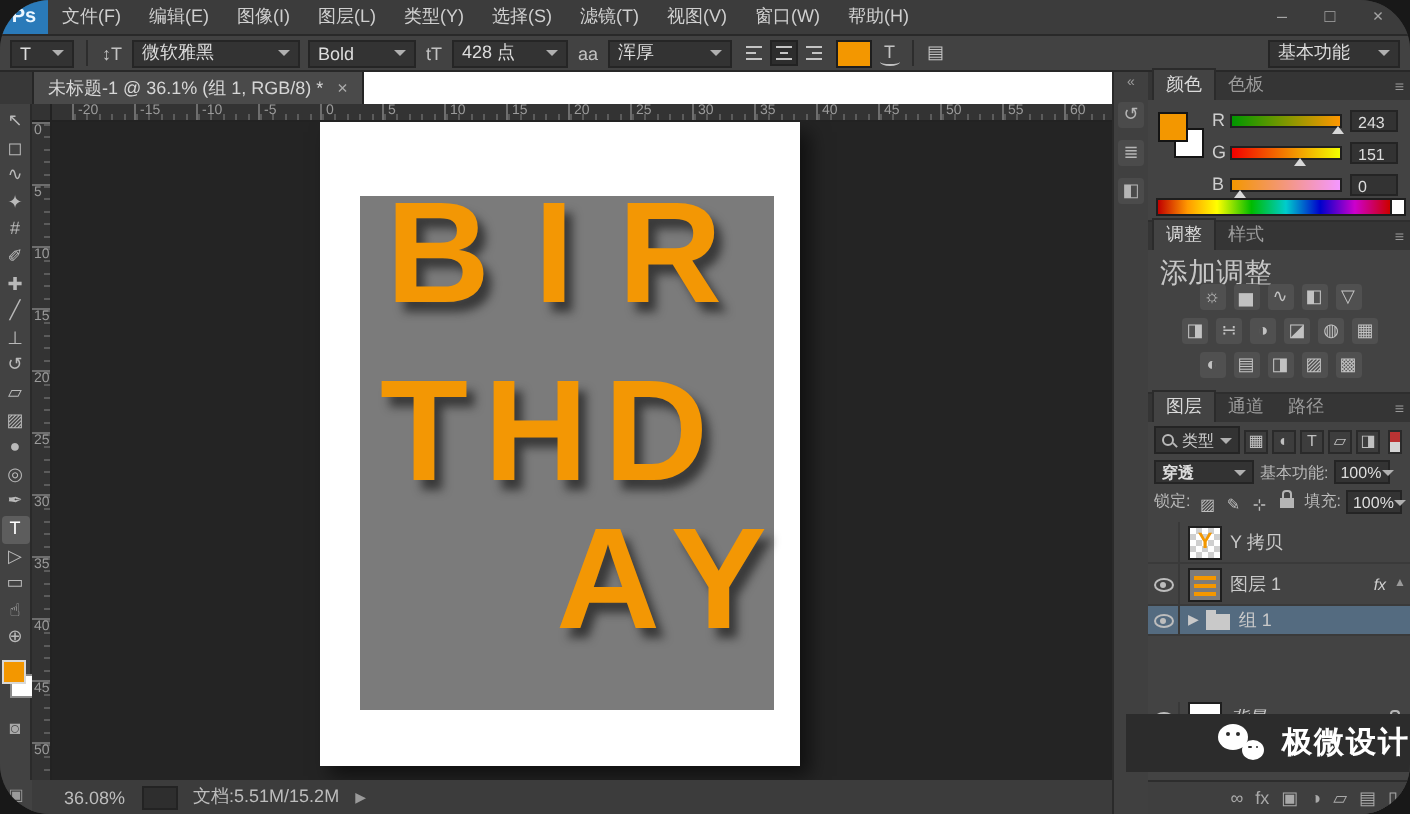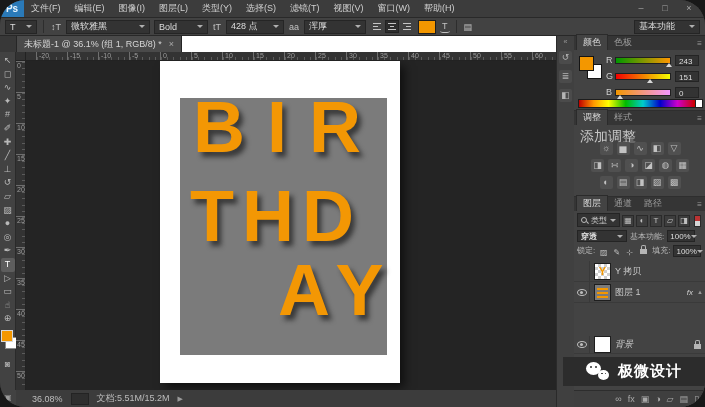--- a/index.html
+++ b/index.html
@@ -141,21 +141,21 @@
   .grpcaret{color:#c9c9c9;font-size:7px;}
   .folder{width:12px;height:8px;background:#c9c9c9;position:relative;margin-top:2px;}
   .folder::before{content:'';position:absolute;left:0;top:-2px;width:5px;height:2px;background:#c9c9c9;}
   .bgthumb{background:#fff;background-image:none;}
   .bgname{font-style:italic;}
   .rowlock{margin-left:auto;}
   .lbottom{position:absolute;left:0;bottom:0;width:132px;height:17px;background:#3f3f3f;border-top:1px solid #2d2d2d;display:flex;align-items:center;justify-content:flex-end;gap:6px;padding-right:7px;box-sizing:border-box;}
   .bicon{color:#a9a9a9;font-size:9px;}
 
   
-  .watermark{position:absolute;left:563px;top:357px;width:142px;height:29px;background:#2c2c2c;display:flex;align-items:center;justify-content:center;gap:7px;z-index:6;}
+  .watermark{position:absolute;left:563px;top:357px;width:142px;height:29px;background:#2c2c2c;display:flex;align-items:center;justify-content:flex-end;gap:7px;z-index:6;}
   .wx{position:relative;width:25px;height:20px;}
   .wb1{position:absolute;left:0;top:0;width:15px;height:13px;background:#fff;border-radius:50%;}
   .wb1::before{content:'';position:absolute;left:4px;top:4px;width:2px;height:2px;border-radius:50%;background:#2c2c2c;}
   .wb1::after{content:'';position:absolute;left:9px;top:4px;width:2px;height:2px;border-radius:50%;background:#2c2c2c;}
   .wb2{position:absolute;left:12px;top:8px;width:11px;height:10px;background:#fff;border-radius:50%;}
   .wb2::before{content:'';position:absolute;left:3px;top:3px;width:1.5px;height:1.5px;border-radius:50%;background:#2c2c2c;}
   .wb2::after{content:'';position:absolute;left:6.5px;top:3px;width:1.5px;height:1.5px;border-radius:50%;background:#2c2c2c;}
   .wmtext{color:#fff;font-size:15px;font-weight:bold;letter-spacing:1px;}
 </style>
 </head>
@@ -471,20 +471,28 @@
         </div>
         <div class="lrow r2">
           <span class="eyecell">
               <span class="eye"></span>
             </span>
           <span class="thumb thumb2"></span>
           <span>图层 1</span>
           <span class="fxlab">fx</span>
           <span class="scrollup">▲</span>
         </div>
+        <div class="lrow r5">
+          <span class="eyecell">
+              <span class="eye"></span>
+            </span>
+          <span class="grpcaret">▶</span>
+          <span class="folder"></span>
+          <span>组 1</span>
+        </div>
         <div class="lrow r6">
           <span class="eyecell">
               <span class="eye"></span>
             </span>
           <span class="thumb bgthumb"></span>
           <span class="bgname">背景</span>
           <span class="locksm rowlock"></span>
         </div>
       </div>
       <div class="lbottom">

